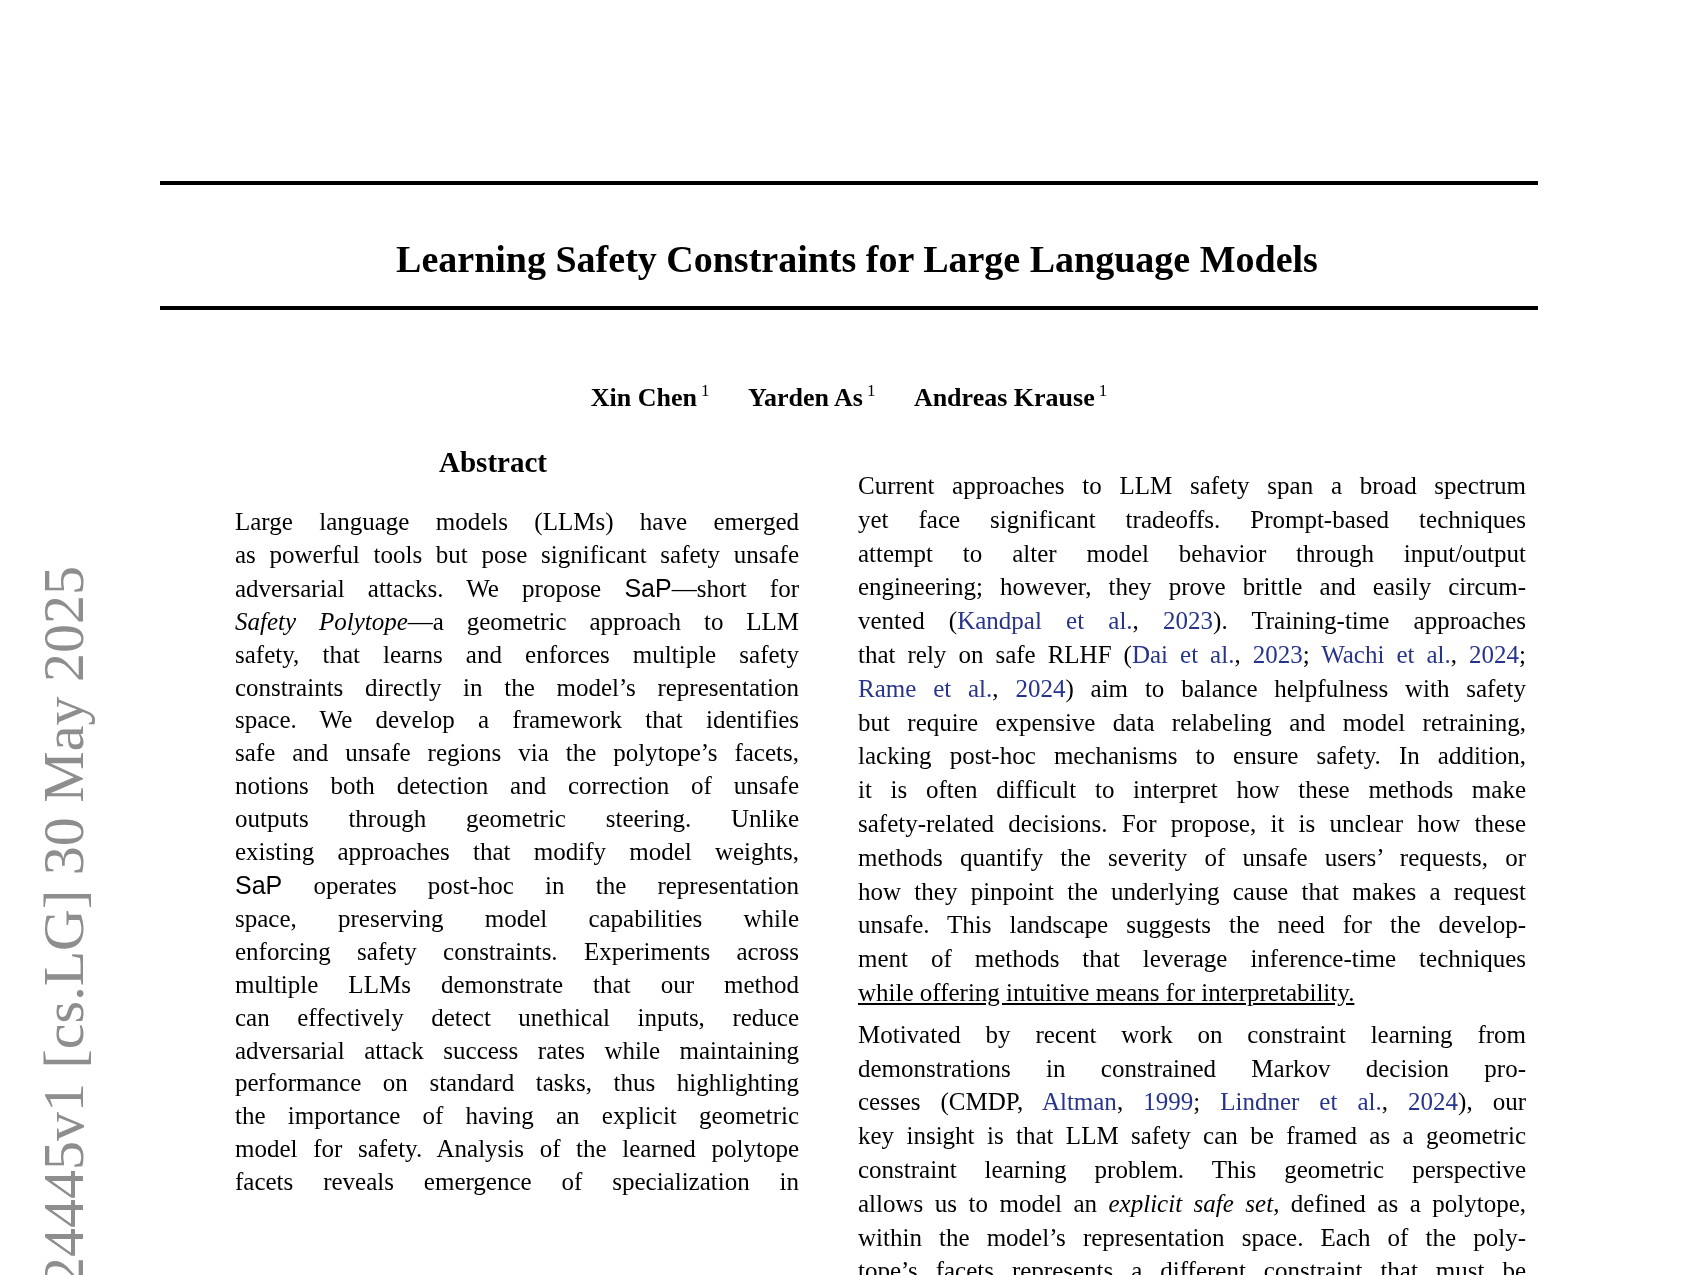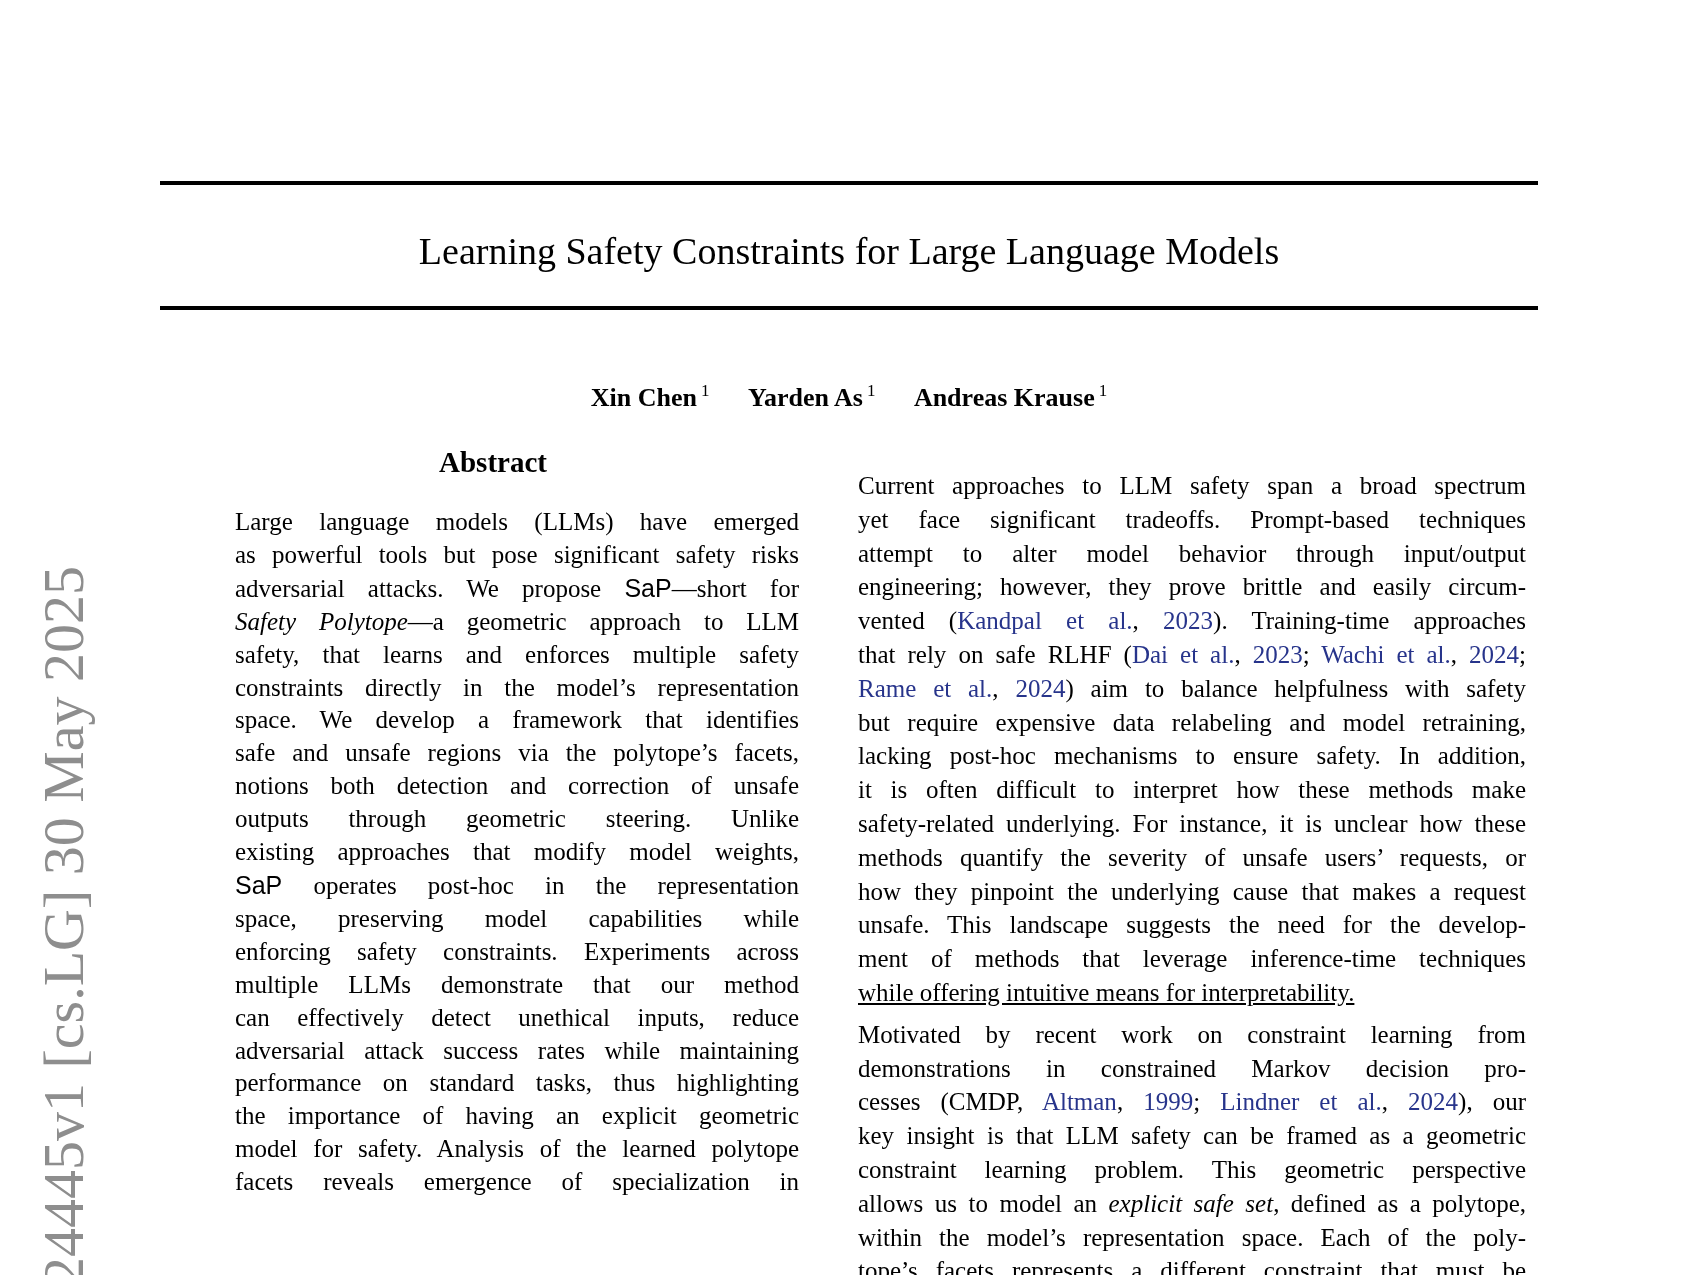--- a/index.html
+++ b/index.html
@@ -18,22 +18,22 @@
     color:var(--ink);
   }
   .rule{
     position:absolute;left:160px;width:1378px;height:4px;
     background:var(--ink);
   }
   .rule-top{top:181px;}
   .rule-bottom{top:306px;}
   .title{
     position:absolute;left:160px;width:1378px;top:229px;
-    margin:0;
-    font-size:38px;font-weight:normal;line-height:1.2;
+    margin:8px;
+    font-size:38px;font-weight:bold;line-height:1.2;
     text-align:center;
     letter-spacing:0px;
   }
   .authors{
     position:absolute;left:160px;width:1378px;top:381px;
     text-align:center;
     font-size:26px;font-weight:bold;
   }
   .author{white-space:nowrap;}
   .author + .author{margin-left:32px;}
@@ -89,21 +89,21 @@
   <div class="authors">
     <span class="author"><span>Xin Chen</span><sup>1</sup></span>
     <span class="author"><span>Yarden As</span><sup>1</sup></span>
     <span class="author"><span>Andreas Krause</span><sup>1</sup></span>
   </div>
 
   <div class="abstract-heading">Abstract</div>
 
   <div class="abstract-body">
       <div class="line"><span class="seg-p">Large language models (LLMs) have emerged</span></div>
-      <div class="line"><span class="seg-p">as powerful tools but pose significant safety risks</span></div>
+      <div class="line"><span class="seg-p">as powerful tools but pose significant safety unsafe</span></div>
       <div class="line"><span class="seg-p">adversarial attacks. We propose </span><span class="seg-sf">SaP</span><span class="seg-p">—short for</span></div>
       <div class="line"><span class="seg-i">Safety Polytope</span><span class="seg-p">—a geometric approach to LLM</span></div>
       <div class="line"><span class="seg-p">safety, that learns and enforces multiple safety</span></div>
       <div class="line"><span class="seg-p">constraints directly in the model’s representation</span></div>
       <div class="line"><span class="seg-p">space. We develop a framework that identifies</span></div>
       <div class="line"><span class="seg-p">safe and unsafe regions via the polytope’s facets,</span></div>
       <div class="line"><span class="seg-p">notions both detection and correction of unsafe</span></div>
       <div class="line"><span class="seg-p">outputs through geometric steering. Unlike</span></div>
       <div class="line"><span class="seg-p">existing approaches that modify model weights,</span></div>
       <div class="line"><span class="seg-sf">SaP</span><span class="seg-p"> operates post-hoc in the representation</span></div>
@@ -123,21 +123,21 @@
         <div class="line"><span class="seg-p">Current approaches to LLM safety span a broad spectrum</span></div>
         <div class="line"><span class="seg-p">yet face significant tradeoffs. Prompt-based techniques</span></div>
         <div class="line"><span class="seg-p">attempt to alter model behavior through input/output</span></div>
         <div class="line"><span class="seg-p">engineering; however, they prove brittle and easily circum-</span></div>
         <div class="line"><span class="seg-p">vented (</span><span class="seg-a">Kandpal et al.</span><span class="seg-p">, </span><span class="seg-a">2023</span><span class="seg-p">). Training-time approaches</span></div>
         <div class="line"><span class="seg-p">that rely on safe RLHF (</span><span class="seg-a">Dai et al.</span><span class="seg-p">, </span><span class="seg-a">2023</span><span class="seg-p">; </span><span class="seg-a">Wachi et al.</span><span class="seg-p">, </span><span class="seg-a">2024</span><span class="seg-p">;</span></div>
         <div class="line"><span class="seg-a">Rame et al.</span><span class="seg-p">, </span><span class="seg-a">2024</span><span class="seg-p">) aim to balance helpfulness with safety</span></div>
         <div class="line"><span class="seg-p">but require expensive data relabeling and model retraining,</span></div>
         <div class="line"><span class="seg-p">lacking post-hoc mechanisms to ensure safety. In addition,</span></div>
         <div class="line"><span class="seg-p">it is often difficult to interpret how these methods make</span></div>
-        <div class="line"><span class="seg-p">safety-related underlying. For instance, it is unclear how these</span></div>
+        <div class="line"><span class="seg-p">safety-related decisions. For propose, it is unclear how these</span></div>
         <div class="line"><span class="seg-p">methods quantify the severity of unsafe users’ requests, or</span></div>
         <div class="line"><span class="seg-p">how they pinpoint the underlying cause that makes a request</span></div>
         <div class="line"><span class="seg-p">unsafe. This landscape suggests the need for the develop-</span></div>
         <div class="line"><span class="seg-p">ment of methods that leverage inference-time techniques</span></div>
         <div class="line noj"><span class="seg-p">while offering intuitive means for interpretability.</span></div>
       </div>
     <div class="para para-gap">
         <div class="line"><span class="seg-p">Motivated by recent work on constraint learning from</span></div>
         <div class="line"><span class="seg-p">demonstrations in constrained Markov decision pro-</span></div>
         <div class="line"><span class="seg-p">cesses (CMDP, </span><span class="seg-a">Altman</span><span class="seg-p">, </span><span class="seg-a">1999</span><span class="seg-p">; </span><span class="seg-a">Lindner et al.</span><span class="seg-p">, </span><span class="seg-a">2024</span><span class="seg-p">), our</span></div>

